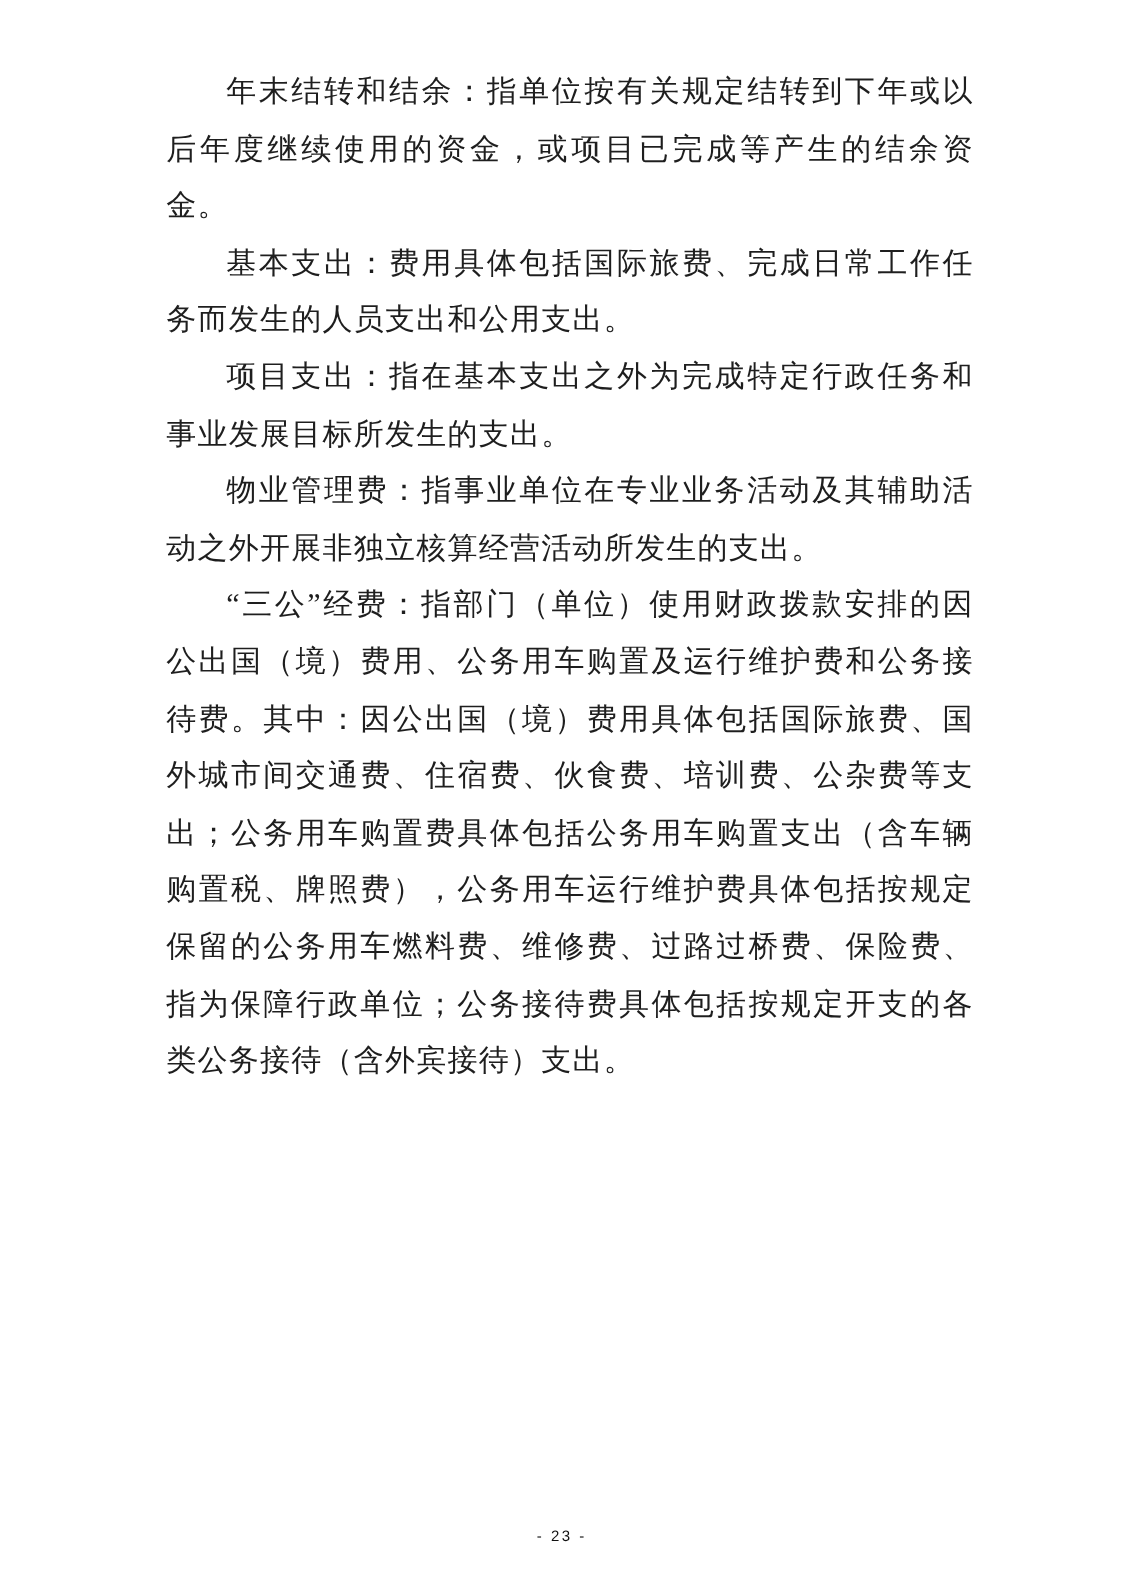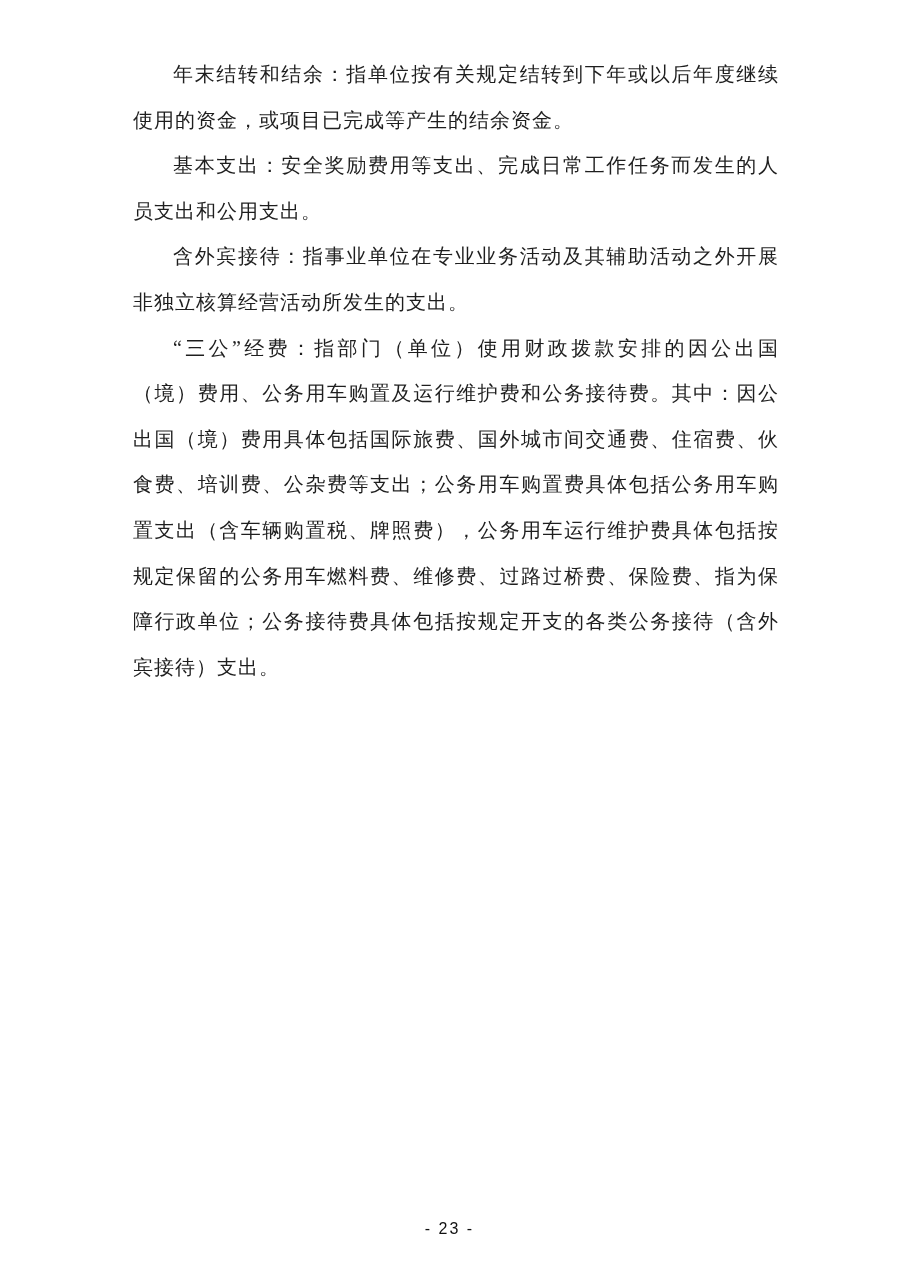--- a/index.html
+++ b/index.html
@@ -17,50 +17,51 @@
   .content {
     position: absolute;
     left: 133px;
     top: 52px;
     width: 646px;
   }
   .para {
     margin: 0;
     padding: 0;
     font-family: "Liberation Serif", "DejaVu Serif", serif;
-    font-size: 20px;
+    font-size: 24px;
     line-height: 45.6px;
     letter-spacing: 1px;
     color: #1e1e1e;
     text-align: justify;
     text-justify: inter-ideograph;
     text-indent: 2em;
     word-break: break-all;
   }
   .footer {
     position: absolute;
     left: 0;
     right: 0;
     top: 1220px;
     text-align: center;
   }
   .page-number {
     font-family: "Liberation Sans", "DejaVu Sans", sans-serif;
-    font-size: 16px;
+    font-size: 12px;
     color: #111111;
     letter-spacing: 2px;
   }
 </style>
 </head>
 <body>
 
 <div class="page">
   <main class="content">
     <p class="para">年末结转和结余：指单位按有关规定结转到下年或以后年度继续使用的资金，或项目已完成等产生的结余资金。</p>
-    <p class="para">基本支出：安全奖励费用等支出、完成日常工作任务而发生的人员支出和公用支出。</p>
-    <p class="para">含外宾接待：指事业单位在专业业务活动及其辅助活动之外开展非独立核算经营活动所发生的支出。</p>
+    <p class="para">基本支出：费用具体包括国际旅费、完成日常工作任务而发生的人员支出和公用支出。</p>
+    <p class="para">项目支出：指在基本支出之外为完成特定行政任务和事业发展目标所发生的支出。</p>
+    <p class="para">物业管理费：指事业单位在专业业务活动及其辅助活动之外开展非独立核算经营活动所发生的支出。</p>
     <p class="para">“三公”经费：指部门（单位）使用财政拨款安排的因公出国（境）费用、公务用车购置及运行维护费和公务接待费。其中：因公出国（境）费用具体包括国际旅费、国外城市间交通费、住宿费、伙食费、培训费、公杂费等支出；公务用车购置费具体包括公务用车购置支出（含车辆购置税、牌照费），公务用车运行维护费具体包括按规定保留的公务用车燃料费、维修费、过路过桥费、保险费、指为保障行政单位；公务接待费具体包括按规定开支的各类公务接待（含外宾接待）支出。</p>
   </main>
 
   <footer class="footer">
     <span class="page-number">- 23 -</span>
   </footer>
 </div>
 
 </body></html>

